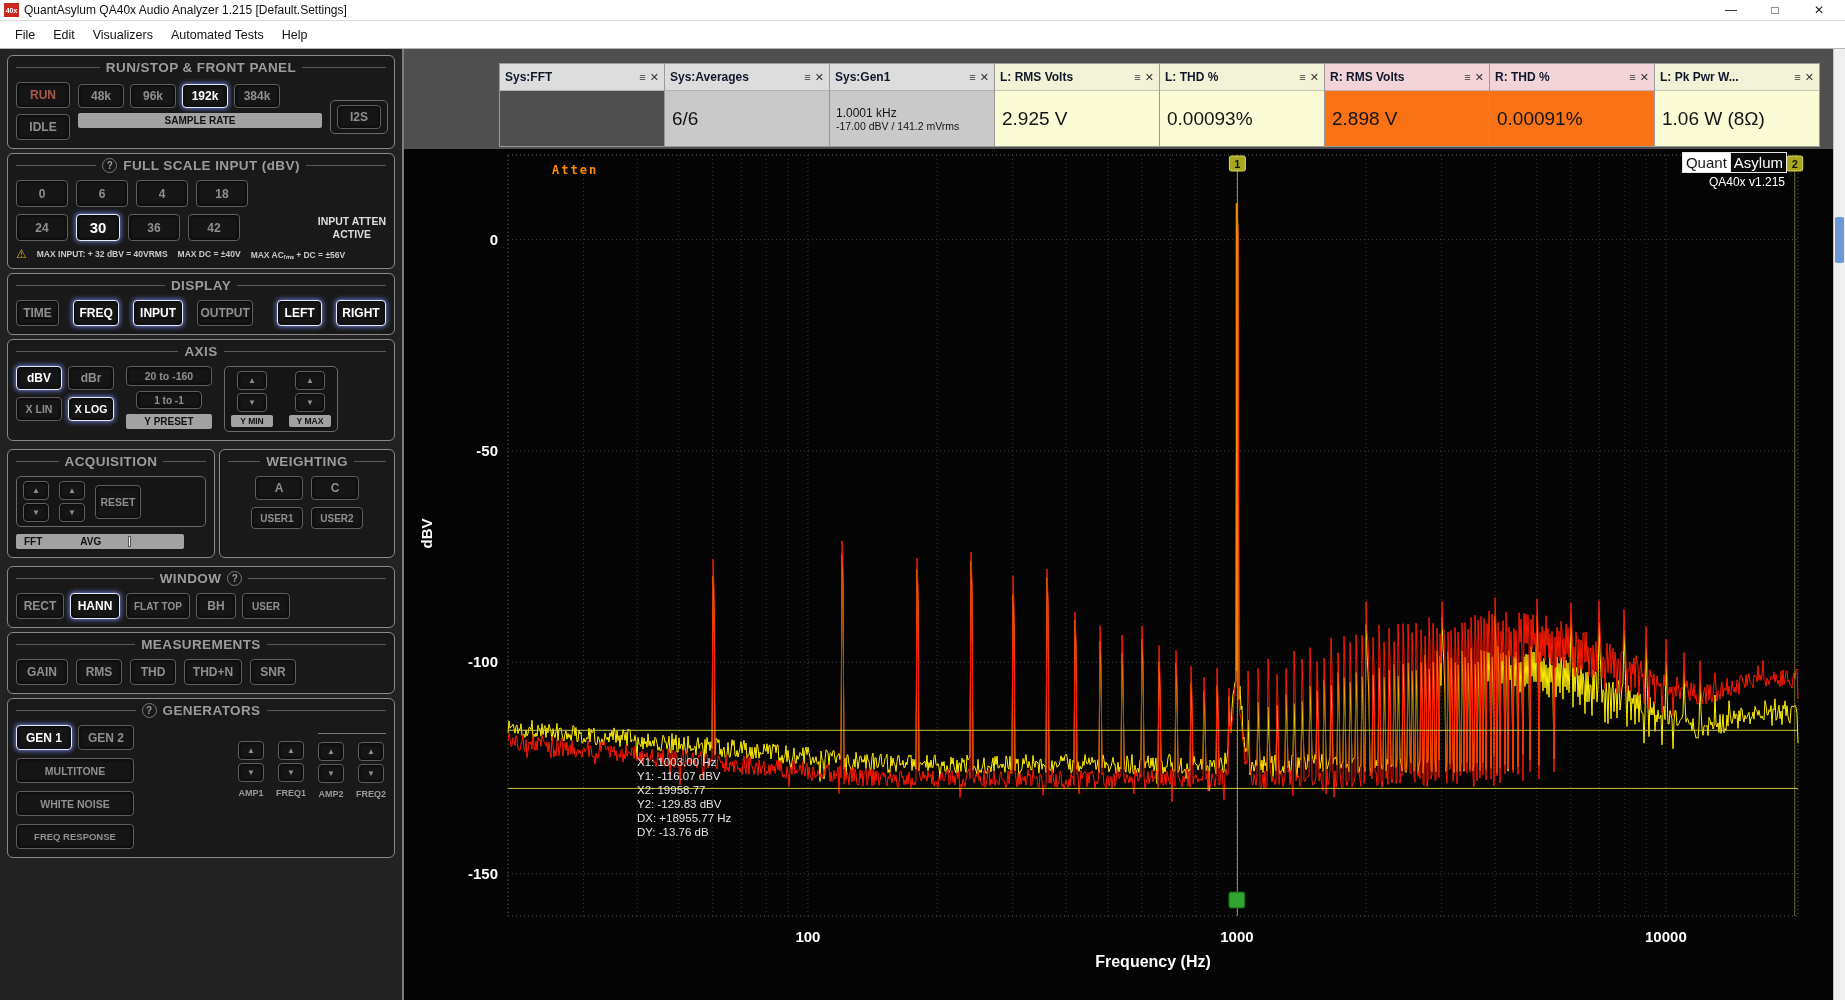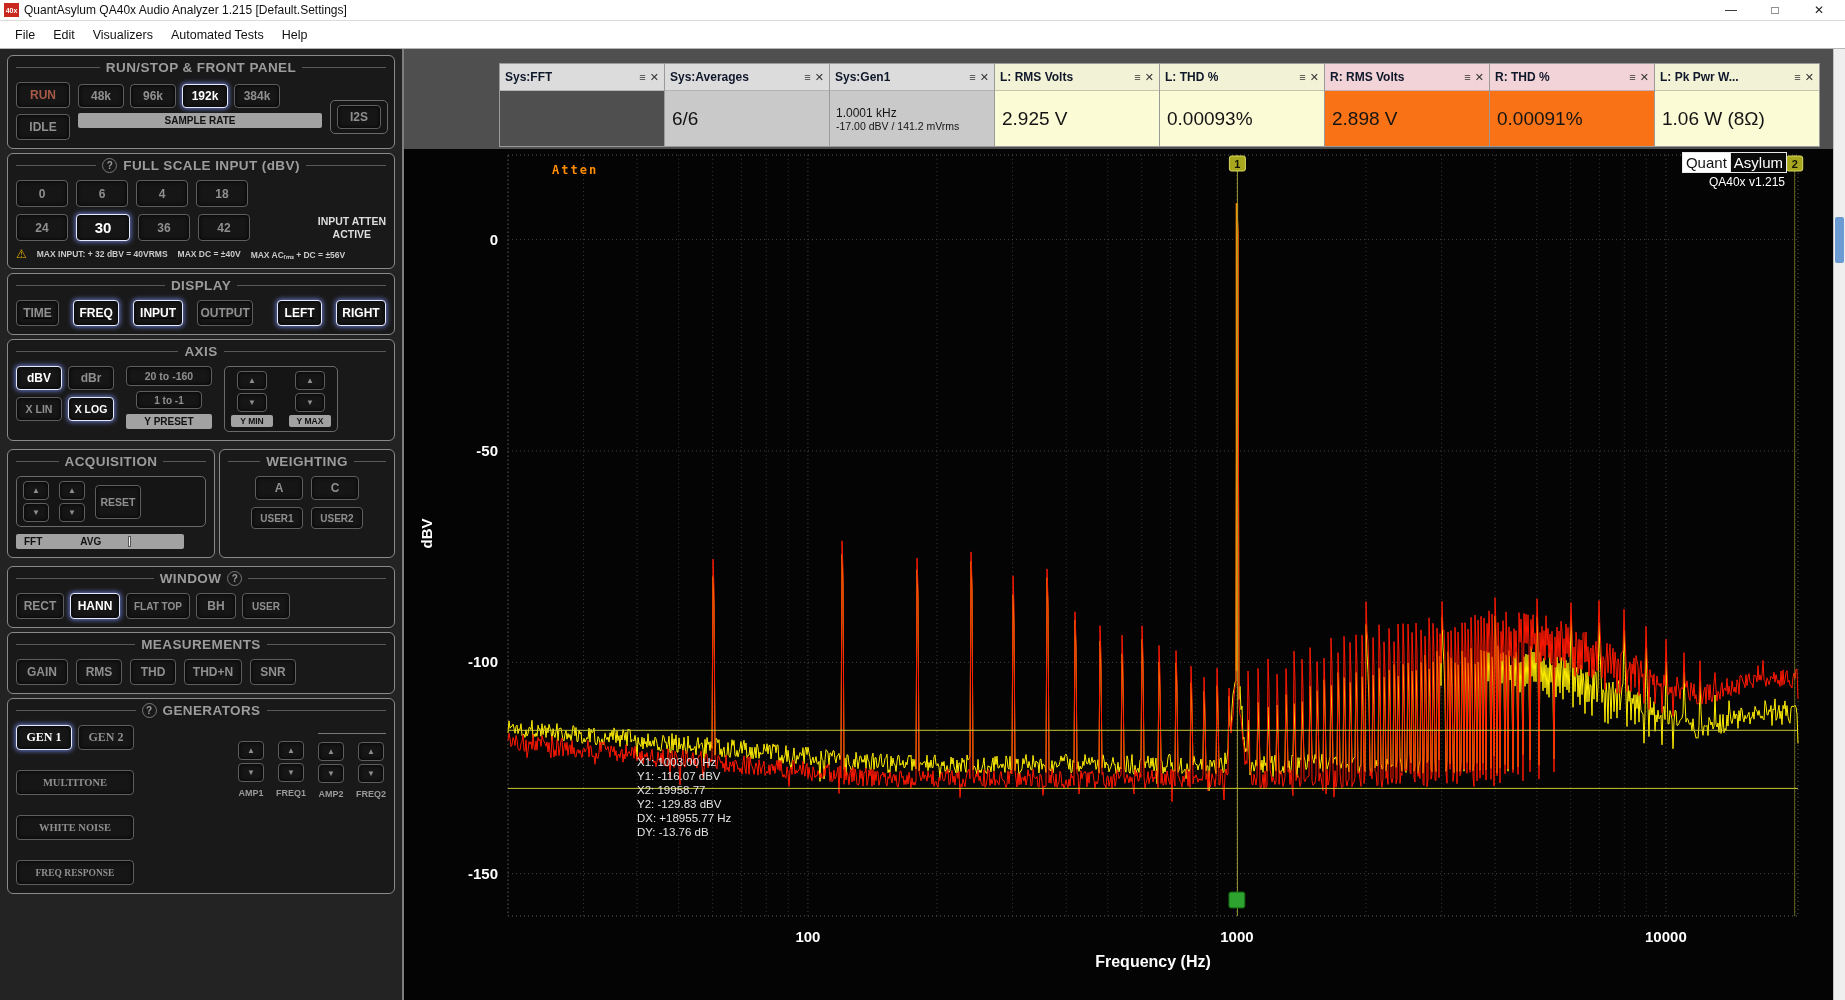--- a/index.html
+++ b/index.html
@@ -130,21 +130,21 @@
           <span class="rule"></span>
         </div>
         <div class="row" style="gap:8px;">
           <div class="b" style="width:52px;height:27px;">0</div>
           <div class="b" style="width:52px;height:27px;">6</div>
           <div class="b" style="width:52px;height:27px;">4</div>
           <div class="b" style="width:52px;height:27px;">18</div>
         </div>
         <div class="row" style="gap:8px;margin-top:7px;">
           <div class="b" style="width:52px;height:27px;">24</div>
-          <div class="b on" style="width:54px;height:27px;font-size:15px;">30</div>
+          <div class="b on" style="width:44px;height:27px;font-size:15px;">30</div>
           <div class="b" style="width:52px;height:27px;">36</div>
           <div class="b" style="width:52px;height:27px;">42</div>
           <div class="attenlbl" style="margin-left:auto;">
             <div>INPUT ATTEN</div>
             <div>ACTIVE</div>
           </div>
         </div>
         <div class="warnrow">
           <span class="warn-icon">⚠</span>
           <span class="wtxt">MAX INPUT: + 32 dBV = 40VRMS</span>
@@ -283,21 +283,21 @@
       </div>
 
       <div class="sec">
         <div class="sec-hd">
           <span class="rule"></span>
           <span class="help">?</span>
           <span class="tt">GENERATORS</span>
           <span class="rule"></span>
         </div>
         <div class="row" style="gap:10px;align-items:flex-start;">
-          <div class="col" style="gap:20px;font-family:Liberation Serif, serif;">
+          <div class="col" style="gap:8px;">
             <div class="row" style="gap:6px;">
               <div class="b on" style="width:56px;height:25px;">GEN 1</div>
               <div class="b" style="width:56px;height:25px;">GEN 2</div>
             </div>
             <div class="b" style="width:118px;height:25px;font-size:10.5px;">MULTITONE</div>
             <div class="b" style="width:118px;height:25px;font-size:10.5px;">WHITE NOISE</div>
             <div class="b" style="width:118px;height:25px;font-size:9.5px;">FREQ RESPONSE</div>
           </div>
           <div class="row" style="gap:12px;margin-left:auto;padding-top:16px;align-items:flex-start;">
             <div class="col" style="gap:3px;align-items:center;">

